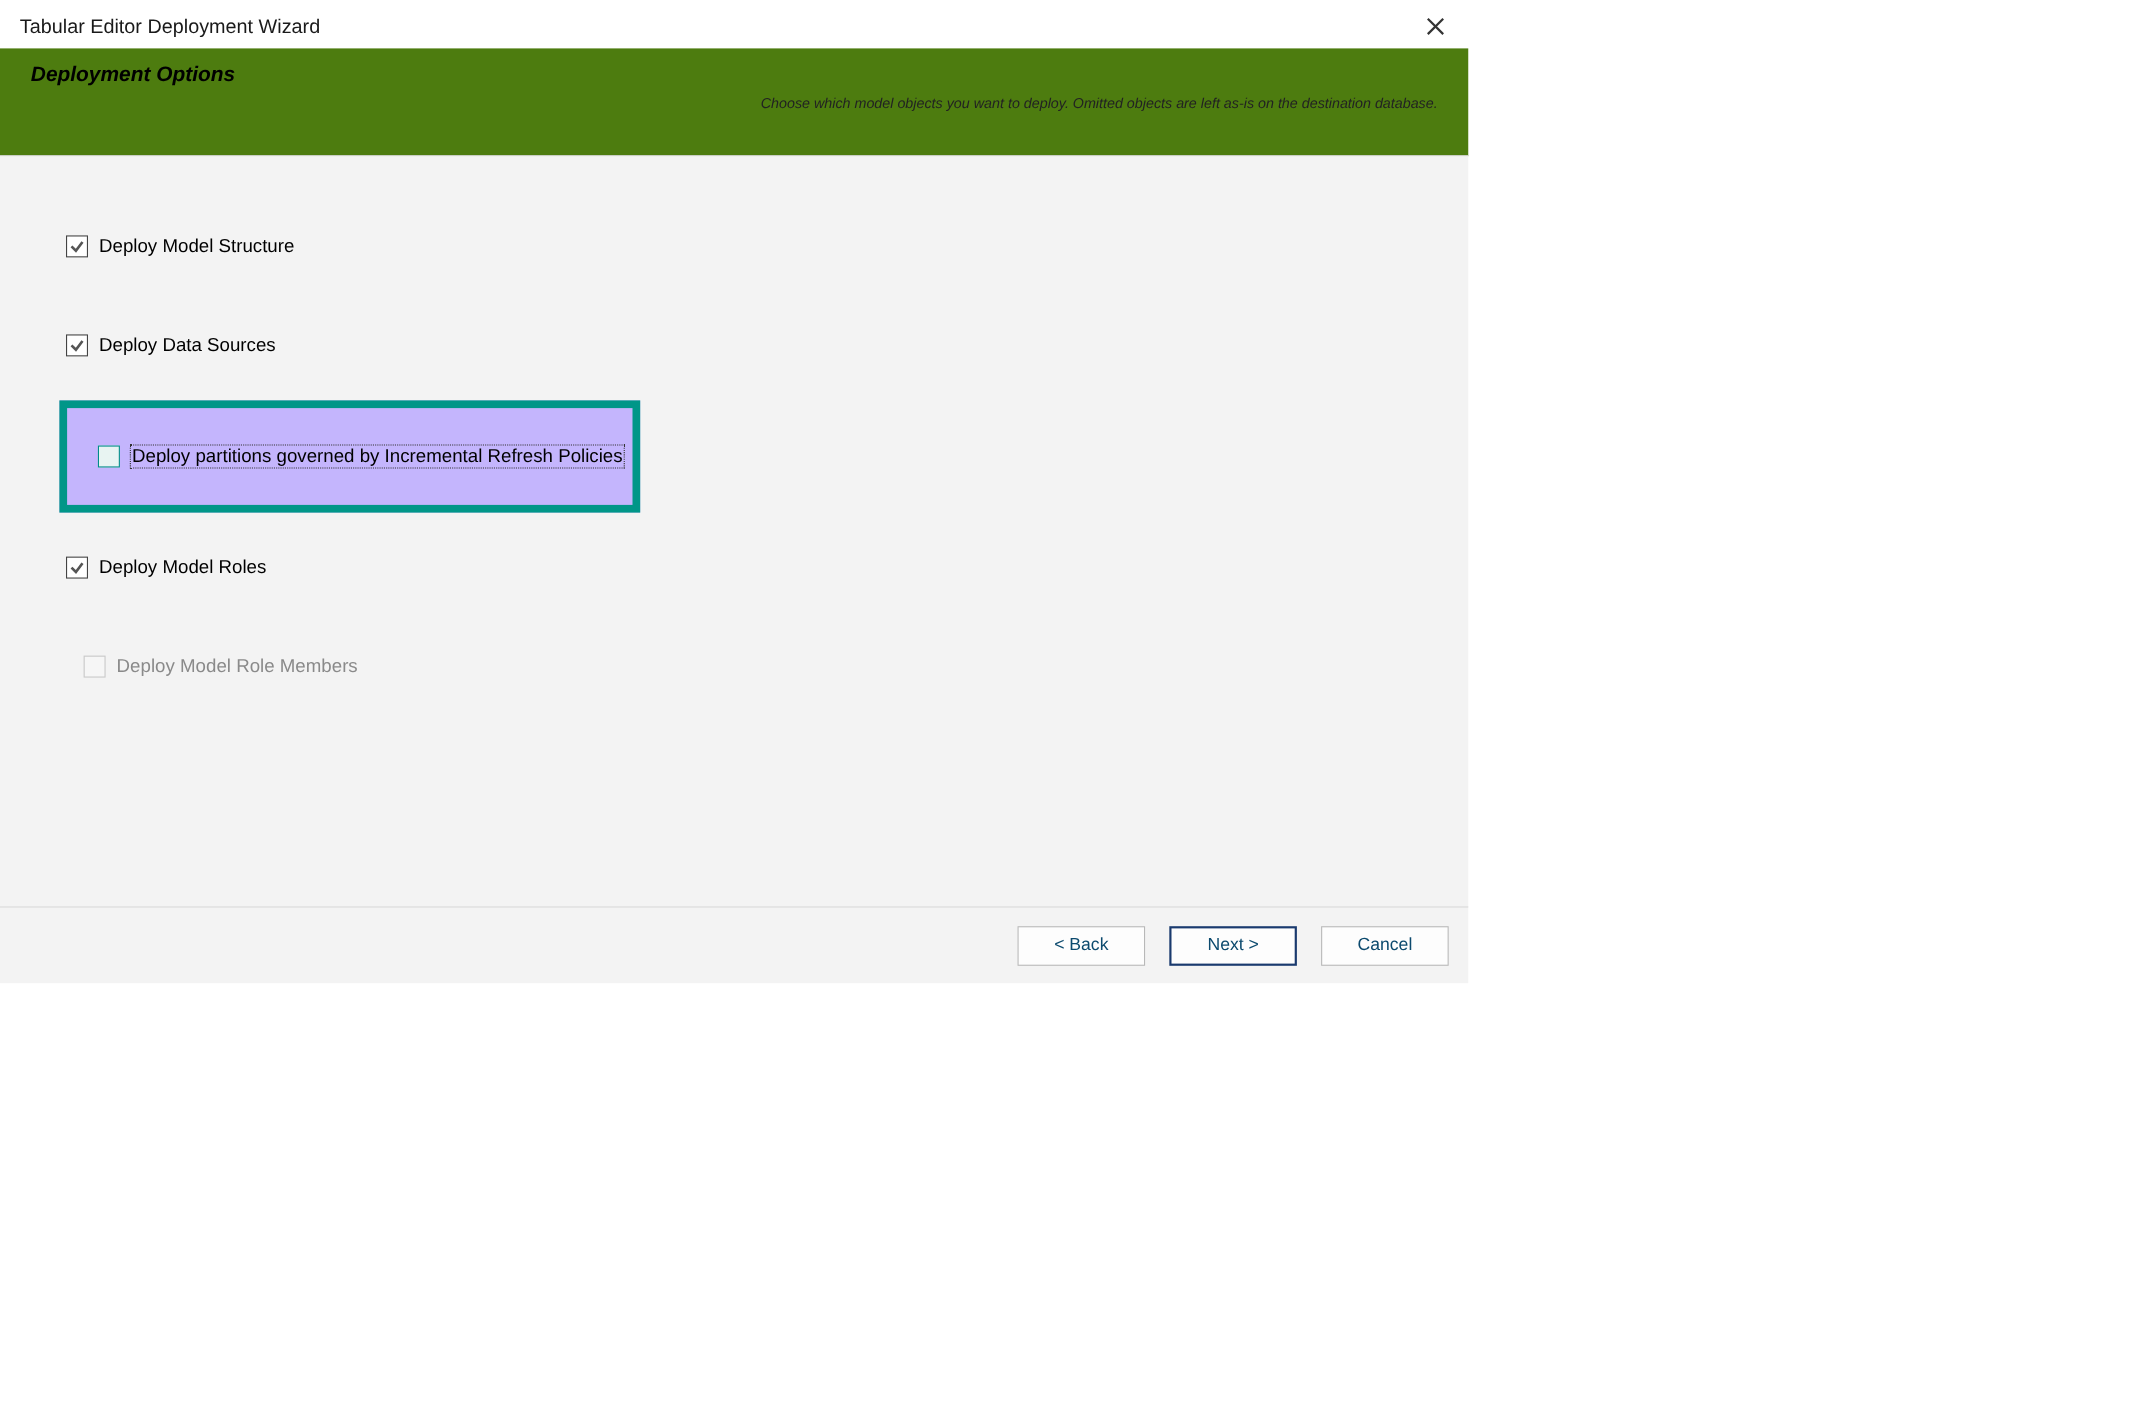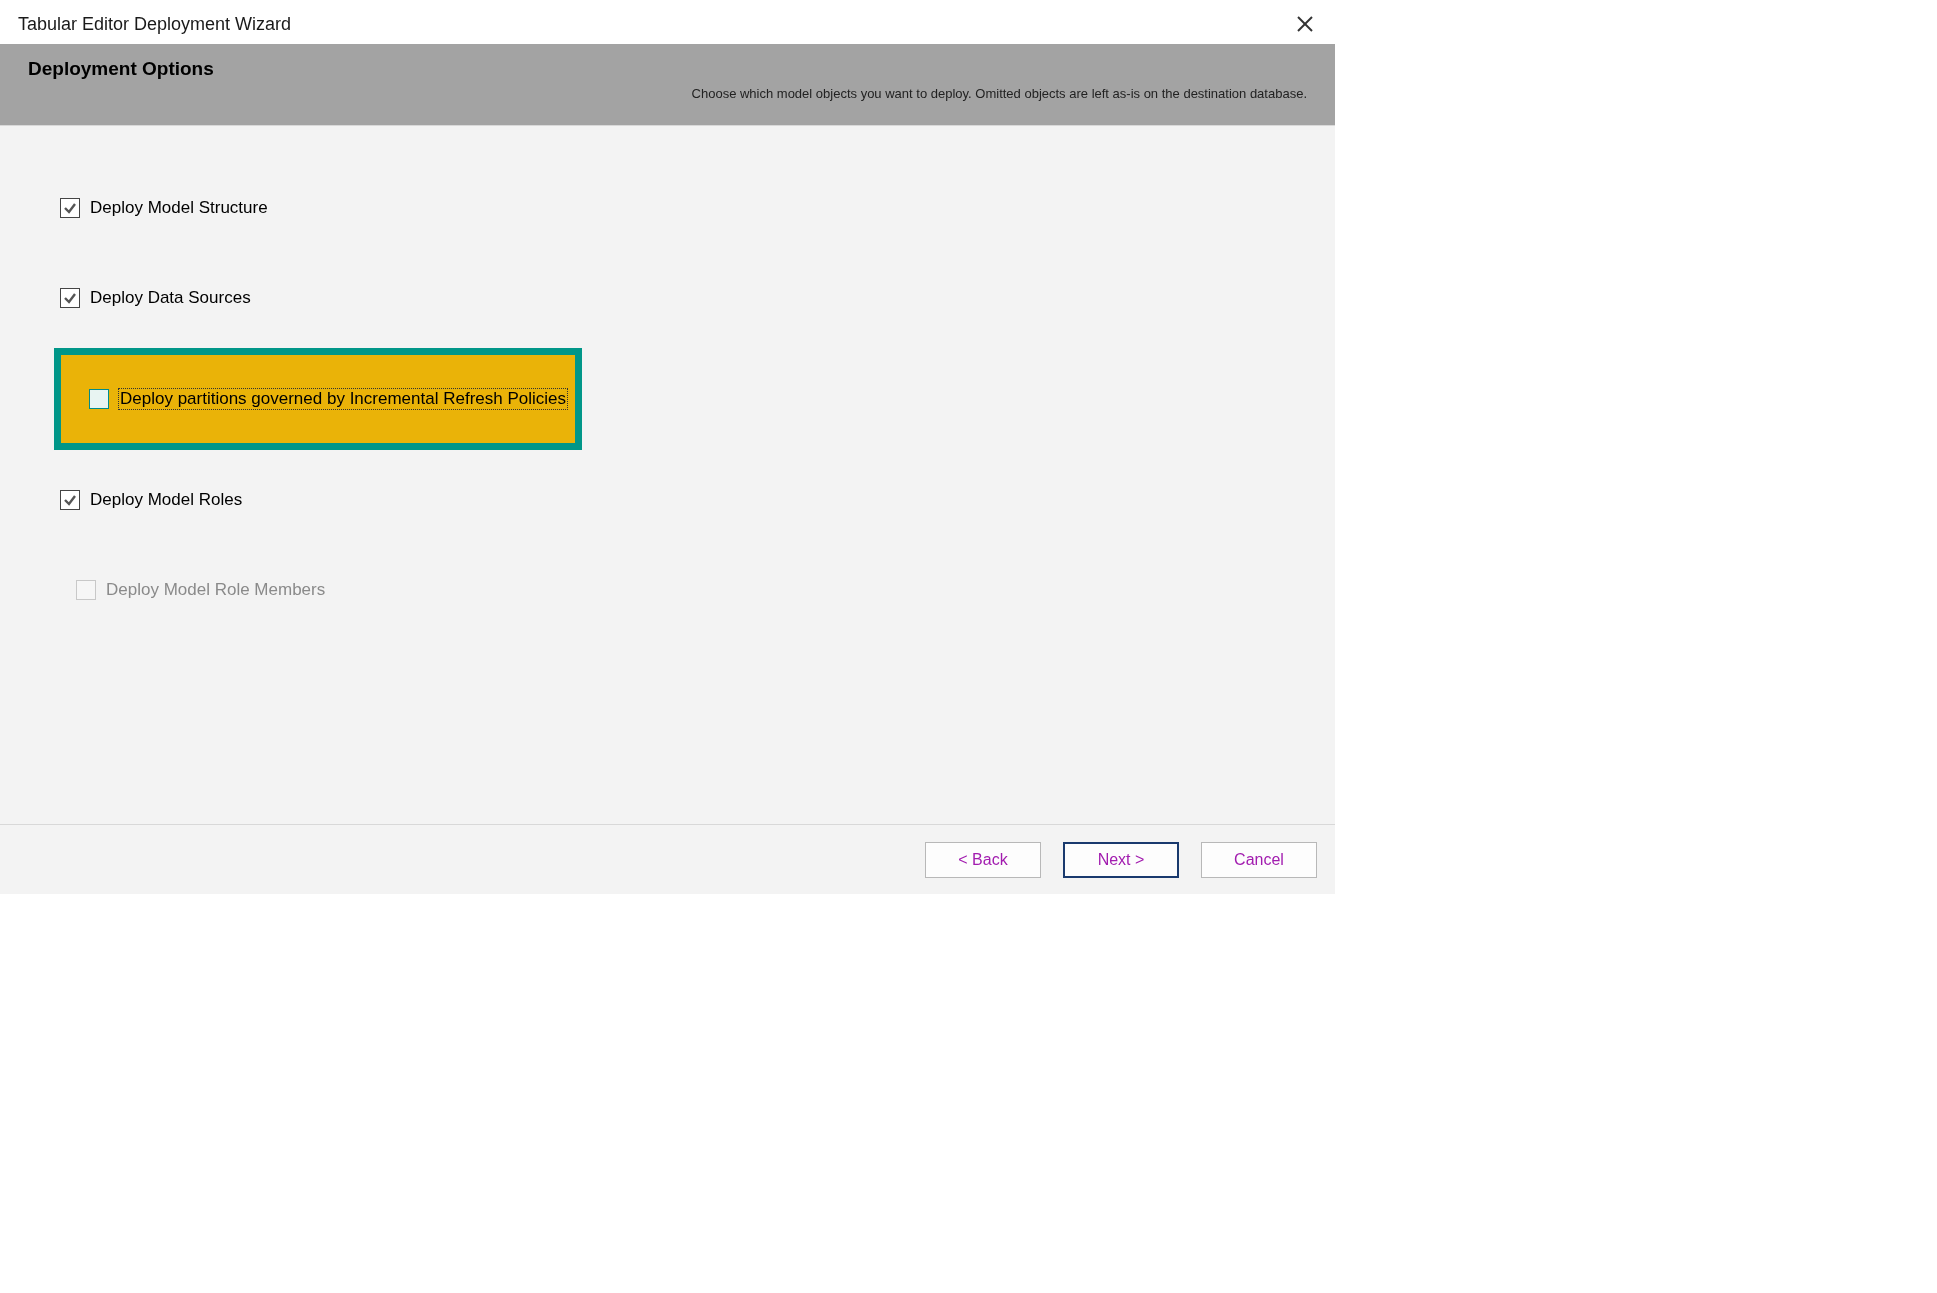--- a/index.html
+++ b/index.html
@@ -43,23 +43,24 @@
     cursor: pointer;
     color: #333;
   }
   .close-btn svg {
     width: 18px;
     height: 18px;
     stroke: #333;
     stroke-width: 2;
   }
   .header {
-    background: #a3a3a3;
-    padding: 14px 28px 24px 28px;
+    background: #4d7c0f;
+    padding: 14px 28px 40px 28px;
     border-bottom: 1px solid #d8d8d8;
+    font-style: italic;
   }
   .header-title {
     font-size: 19px;
     font-weight: 600;
     color: #000;
     margin-bottom: 6px;
   }
   .header-subtitle {
     font-size: 13px;
     color: #222;
@@ -79,21 +80,21 @@
   .option-row.indented {
     margin-left: 16px;
   }
   .option-row.highlighted-wrapper {
     margin-left: -6px;
     margin-bottom: 40px;
     margin-top: -30px;
   }
   .highlight-box {
     border: 7px solid #009688;
-    background: #eab308;
+    background: #c4b5fd;
     padding: 34px 8px 34px 28px;
     display: inline-flex;
     align-items: center;
     justify-content: space-between;
   }
   .checkbox {
     width: 20px;
     height: 20px;
     border: 1.5px solid #444;
     display: inline-flex;
@@ -139,21 +140,21 @@
     gap: 22px;
     padding: 16px 18px 16px 18px;
     height: 70px;
   }
   .btn {
     min-width: 116px;
     height: 36px;
     background: #fdfdfd;
     border: 1px solid #b8b8b8;
     font-size: 16px;
-    color: #a21caf;
+    color: #0c4a6e;
     cursor: pointer;
     font-family: inherit;
   }
   .btn.primary {
     border: 2.5px solid #1a3a6e;
   }
 </style>
 </head>
 <body>
 

